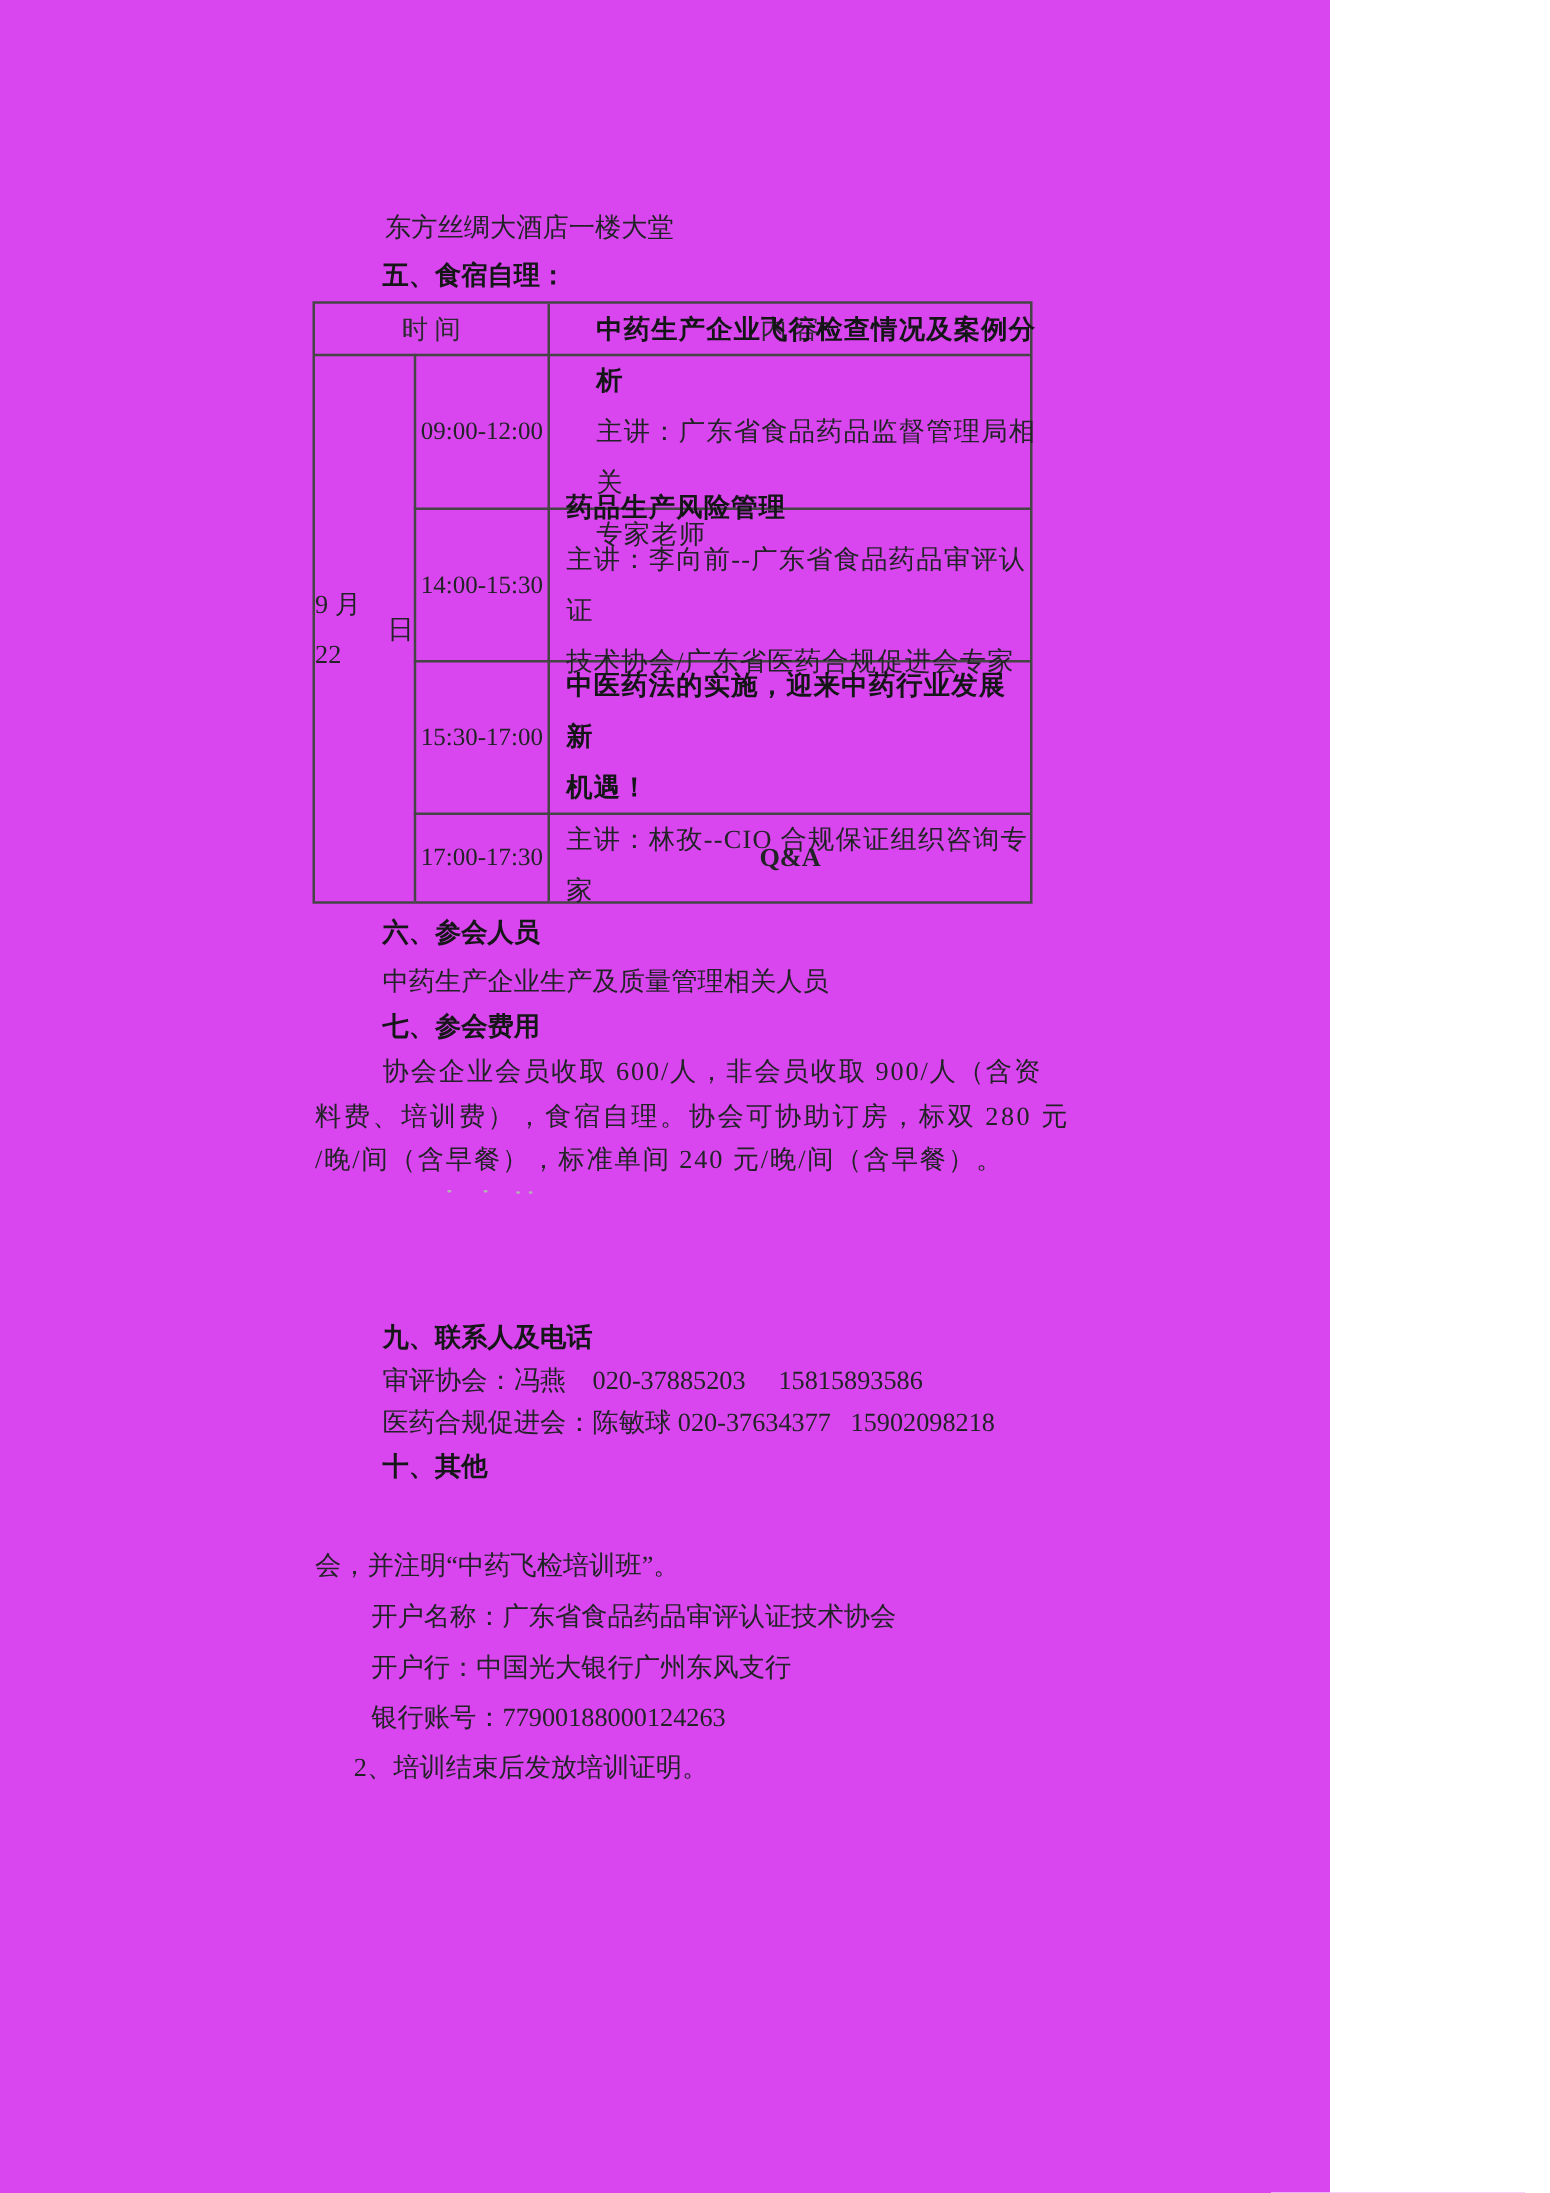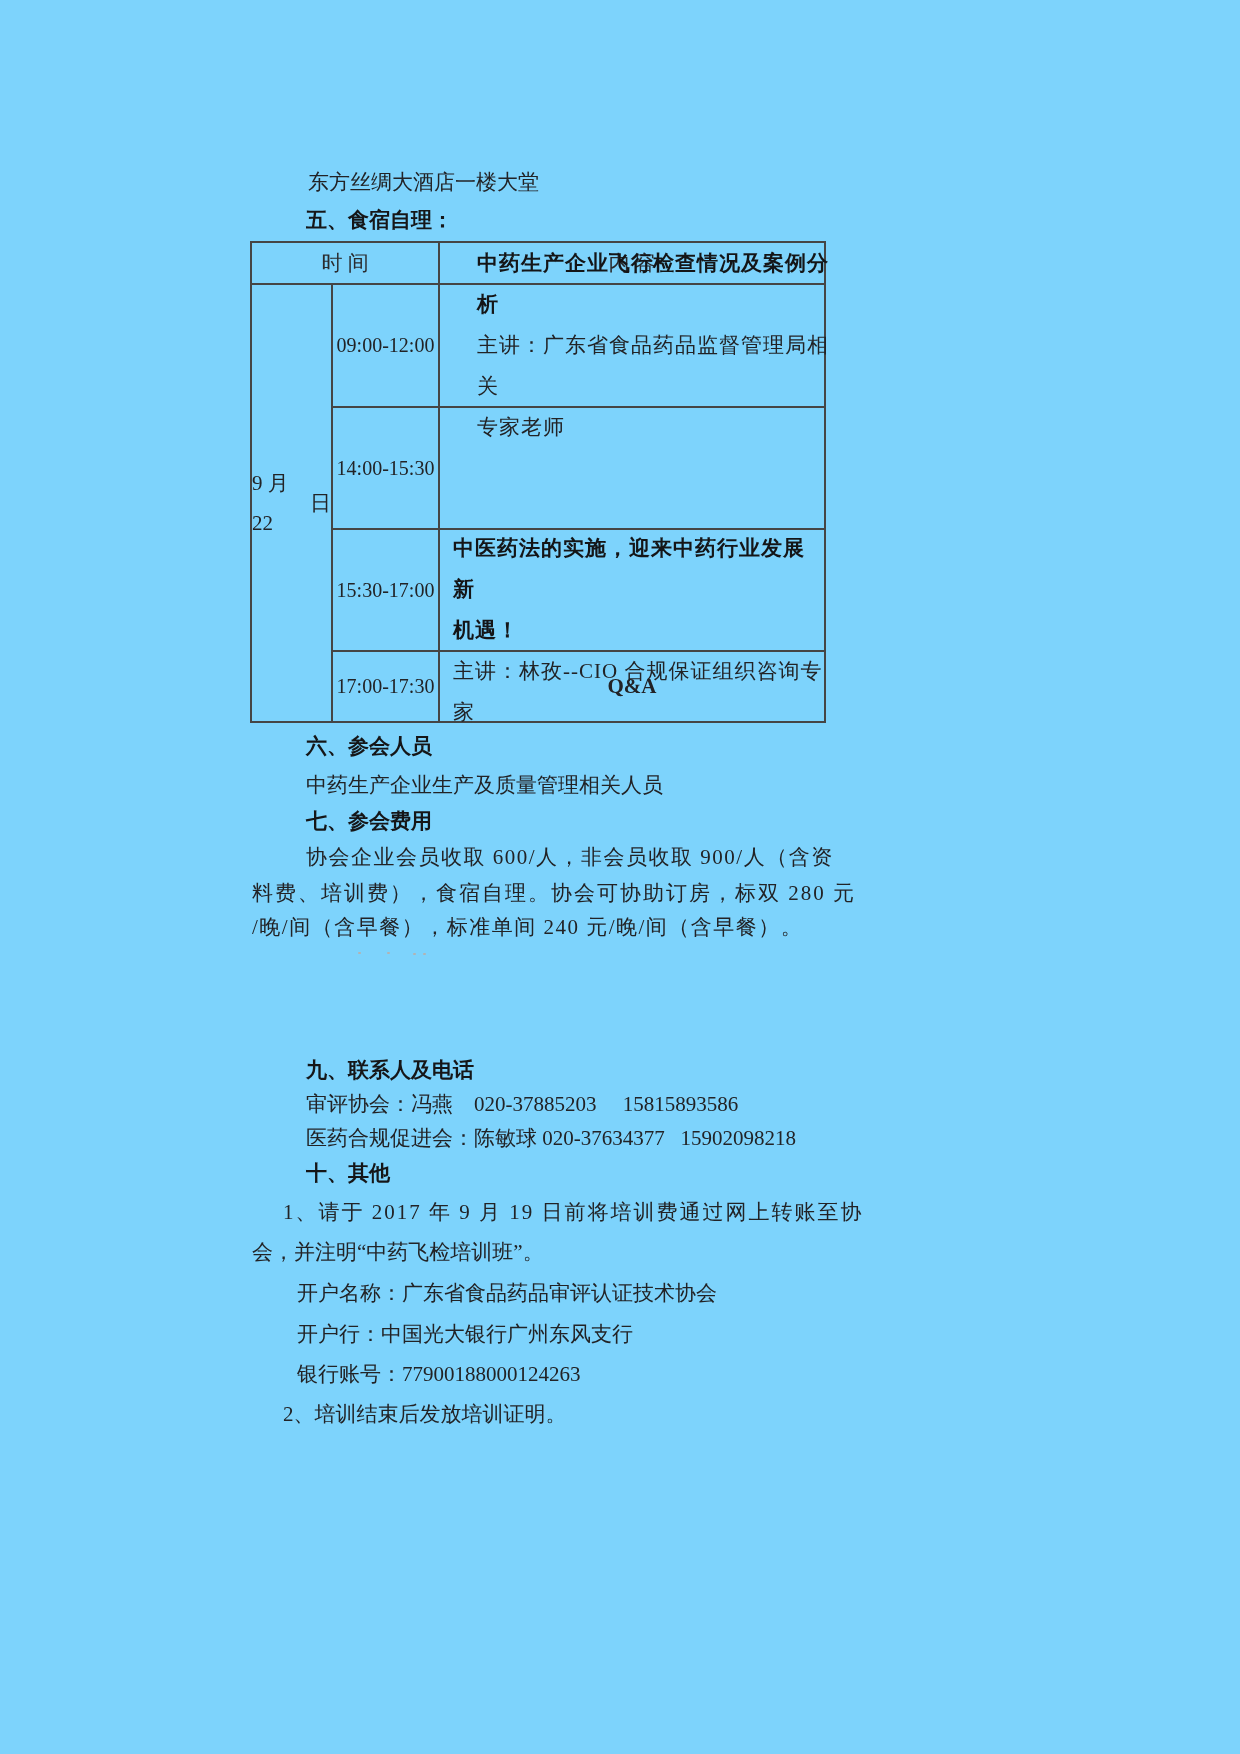--- a/index.html
+++ b/index.html
@@ -1,17 +1,17 @@
 <!DOCTYPE html>
 <html><head>
 <meta charset="utf-8">
 <style>
   html,body{margin:0;padding:0;background:#ffffff;}
   .page{
-    position:relative;width:1240px;height:1754px;background:#7dd3fc;
+    position:relative;width:1064px;height:1754px;background:#d946ef;
     font-family:"Liberation Serif","DejaVu Serif",serif;
     color:#222326;overflow:hidden;
   }
   .line{position:absolute;font-size:21px;line-height:30px;white-space:pre;}
   .bold{font-weight:700;color:#151618;}
   .ls1{letter-spacing:1.5px;}
   .ls2{letter-spacing:2px;}
   
   .tbl{position:absolute;left:250px;top:241px;width:576px;height:482px;
        box-sizing:border-box;border:2px solid #454545;}
@@ -68,20 +68,25 @@
     </div>
 
     <div class="cell tcell t1">09:00-12:00</div>
     <div class="cell ccell c1">
       <span class="ctitle">中药生产企业飞行检查情况及案例分析</span>
       <span>主讲：广东省食品药品监督管理局相关</span>
       <span>专家老师</span>
     </div>
 
     <div class="cell tcell t2">14:00-15:30</div>
+    <div class="cell ccell c2">
+      <span class="ctitle">药品生产风险管理</span>
+      <span>主讲：李向前--广东省食品药品审评认证</span>
+      <span>技术协会/广东省医药合规促进会专家</span>
+    </div>
 
     <div class="cell tcell t3">15:30-17:00</div>
     <div class="cell ccell c3">
       <span class="ctitle">中医药法的实施，迎来中药行业发展新</span>
       <span class="ctitle">机遇！</span>
       <span>主讲：林孜--CIO 合规保证组织咨询专家</span>
     </div>
 
     <div class="cell tcell t4">17:00-17:30</div>
     <div class="cell qacell">Q&amp;A</div>
@@ -100,20 +105,19 @@
     <span style="left:31px;top:1px"></span>
     <span style="left:57px;top:2px"></span>
     <span style="left:67px;top:2px"></span>
   </div>
 
   <div class="line bold" style="left:306px;top:1055px">九、联系人及电话</div>
   <div class="line" style="left:306px;top:1089px">审评协会：冯燕    020-37885203     15815893586</div>
   <div class="line" style="left:306px;top:1123px">医药合规促进会：陈敏球 020-37634377   15902098218</div>
 
   <div class="line bold" style="left:306px;top:1158px">十、其他</div>
-  <div class="line ls2" style="left:283px;top:1197px">1、请于 2017 年 9 月 19 日前将培训费通过网上转账至协</div>
   <div class="line" style="left:252px;top:1237px">会，并注明“中药飞检培训班”。</div>
   <div class="line" style="left:297px;top:1278px">开户名称：广东省食品药品审评认证技术协会</div>
   <div class="line" style="left:297px;top:1319px">开户行：中国光大银行广州东风支行</div>
   <div class="line" style="left:297px;top:1359px">银行账号：77900188000124263</div>
   <div class="line" style="left:283px;top:1399px">2、培训结束后发放培训证明。</div>
 
 </div>
 
 </body></html>

